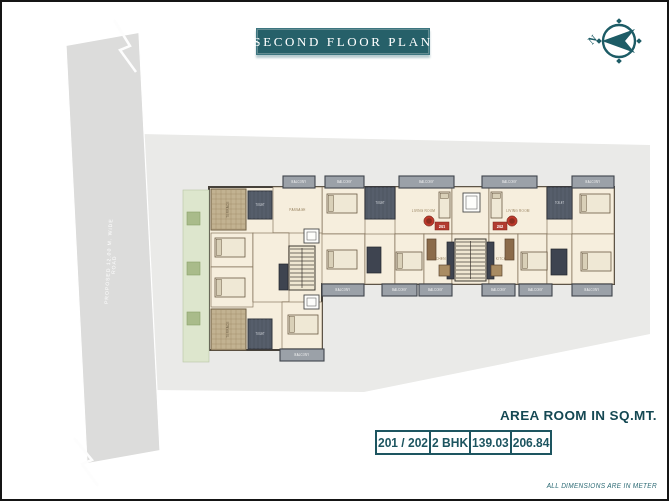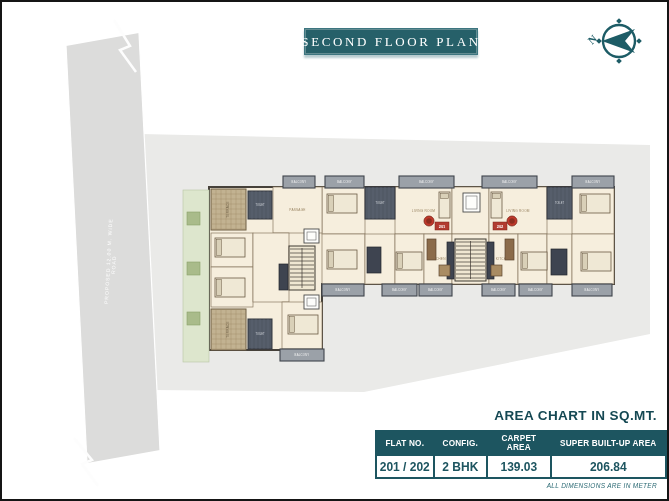--- a/index.html
+++ b/index.html
@@ -7,21 +7,21 @@
     position:relative;width:669px;height:501px;background:#fff;
     box-sizing:border-box;border:2px solid #151515;overflow:hidden;
     font-family:"Liberation Sans",sans-serif;
   }
   
   .banner{
     position:absolute;left:254px;top:26px;width:172px;height:25px;
     background:#266069;border:1px solid #3d7680;
     box-shadow:0 3px 2px rgba(170,195,200,.85), inset 0 0 0 1px rgba(255,255,255,.28);
     color:#fff;display:flex;align-items:center;justify-content:center;
-    font-family:"Liberation Serif",serif;font-size:13px;letter-spacing:2.6px;white-space:nowrap;margin-left:48px;
+    font-family:"Liberation Serif",serif;font-size:13px;letter-spacing:2.6px;white-space:nowrap;
   }
   
   .chart-title{
     position:absolute;left:355px;top:406px;width:300px;text-align:right;
     font-size:13.5px;font-weight:bold;color:#154853;letter-spacing:.4px;
   }
   .area-table{
     position:absolute;left:373px;top:428px;border-collapse:collapse;table-layout:fixed;
   }
   .area-table th,.area-table td{border:2px solid #1d5560;text-align:center;vertical-align:middle;}
@@ -294,29 +294,23 @@
       <rect class="compass-solid" x="-2" y="18" width="4" height="4" transform="rotate(45 0 20)"></rect>
       <rect class="compass-solid" x="18" y="-2" width="4" height="4" transform="rotate(45 20 0)"></rect>
       <rect class="compass-solid" x="-22" y="-2" width="4" height="4" transform="rotate(45 -20 0)"></rect>
       <polygon class="compass-solid" points="-17,0 16,-12 6,0 16,12"></polygon>
       <text class="compass-n" transform="translate(-27,4) rotate(-42)">N</text>
     </g>
   </svg>
 
   <div class="banner">SECOND FLOOR PLAN</div>
 
-  <div class="chart-title">AREA CHART IN SQ.MT.</div>
+  <div class="chart-title">AREA ROOM IN SQ.MT.</div>
   <table class="area-table">
     <tbody>
-        <tr>
-      <th class="c0">FLAT NO.</th>
-      <th class="c1">CONFIG.</th>
-      <th class="c2">CARPET AREA</th>
-      <th class="c3">SUPER BUILT-UP AREA</th>
-    </tr>
     <tr>
       <td>201 / 202</td>
       <td>2 BHK</td>
       <td>139.03</td>
       <td>206.84</td>
     </tr>
   </tbody>
     </table>
   <div class="footnote">ALL DIMENSIONS ARE IN METER</div>
 </div>

